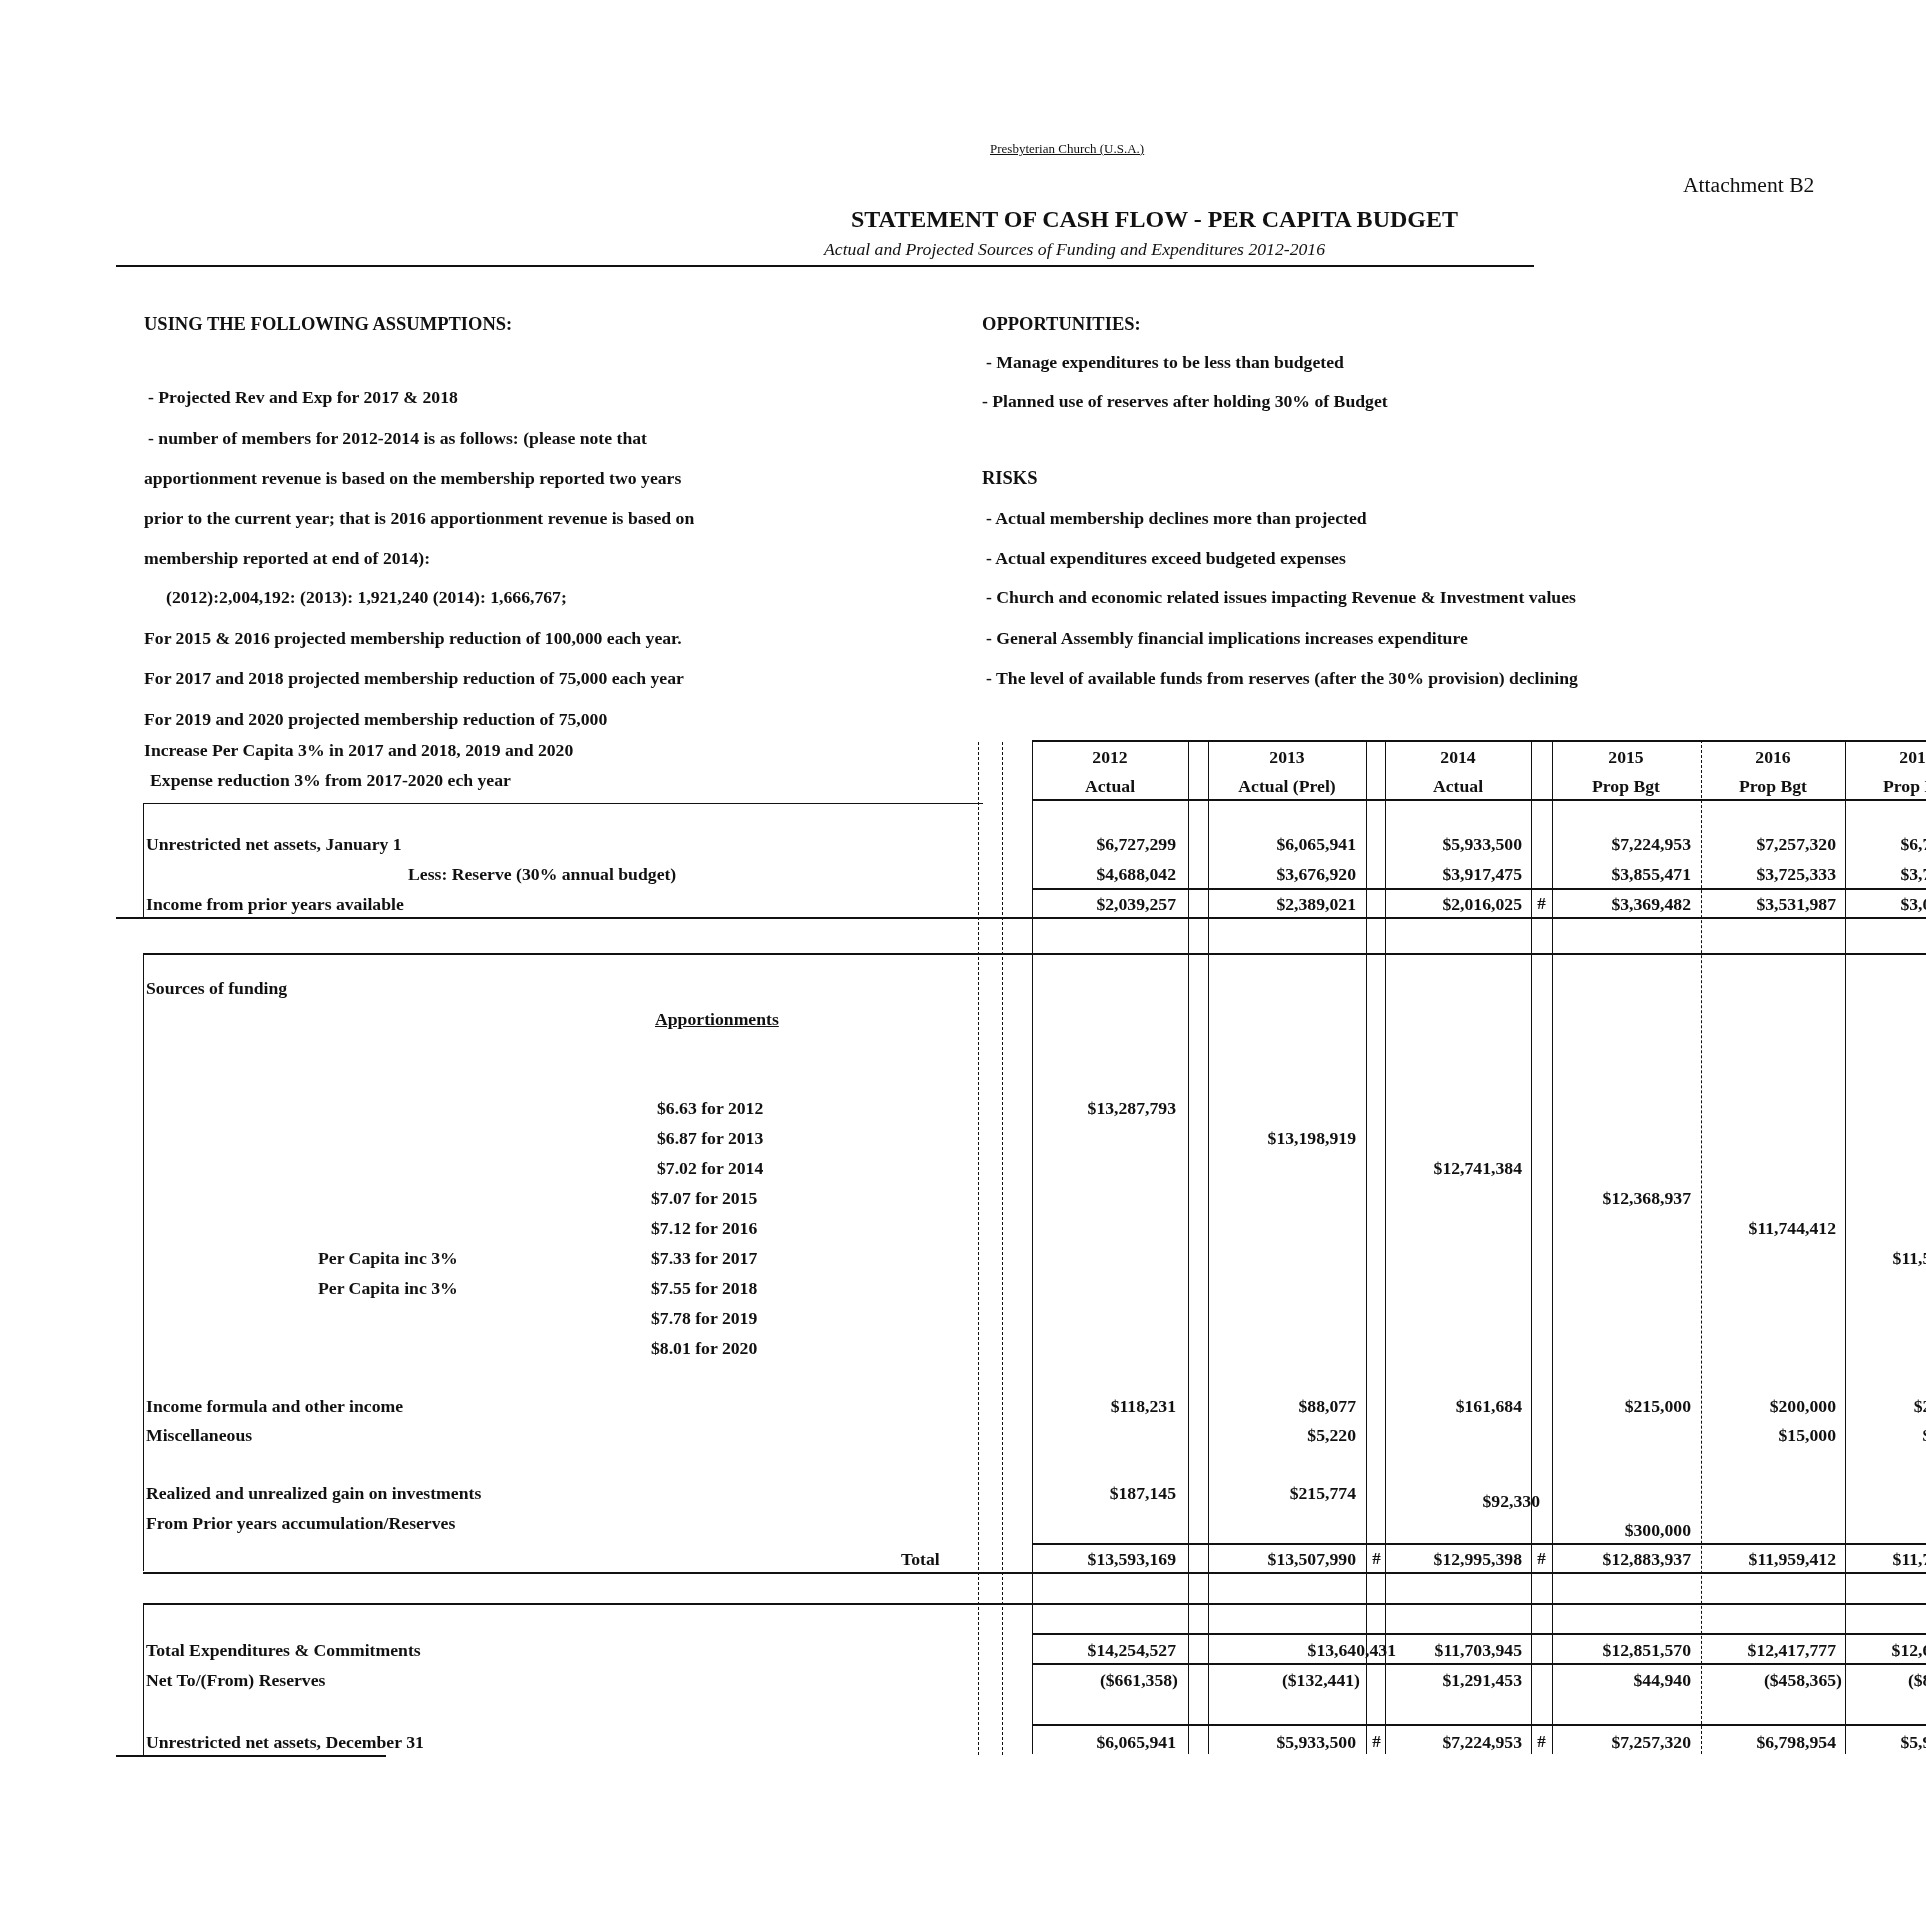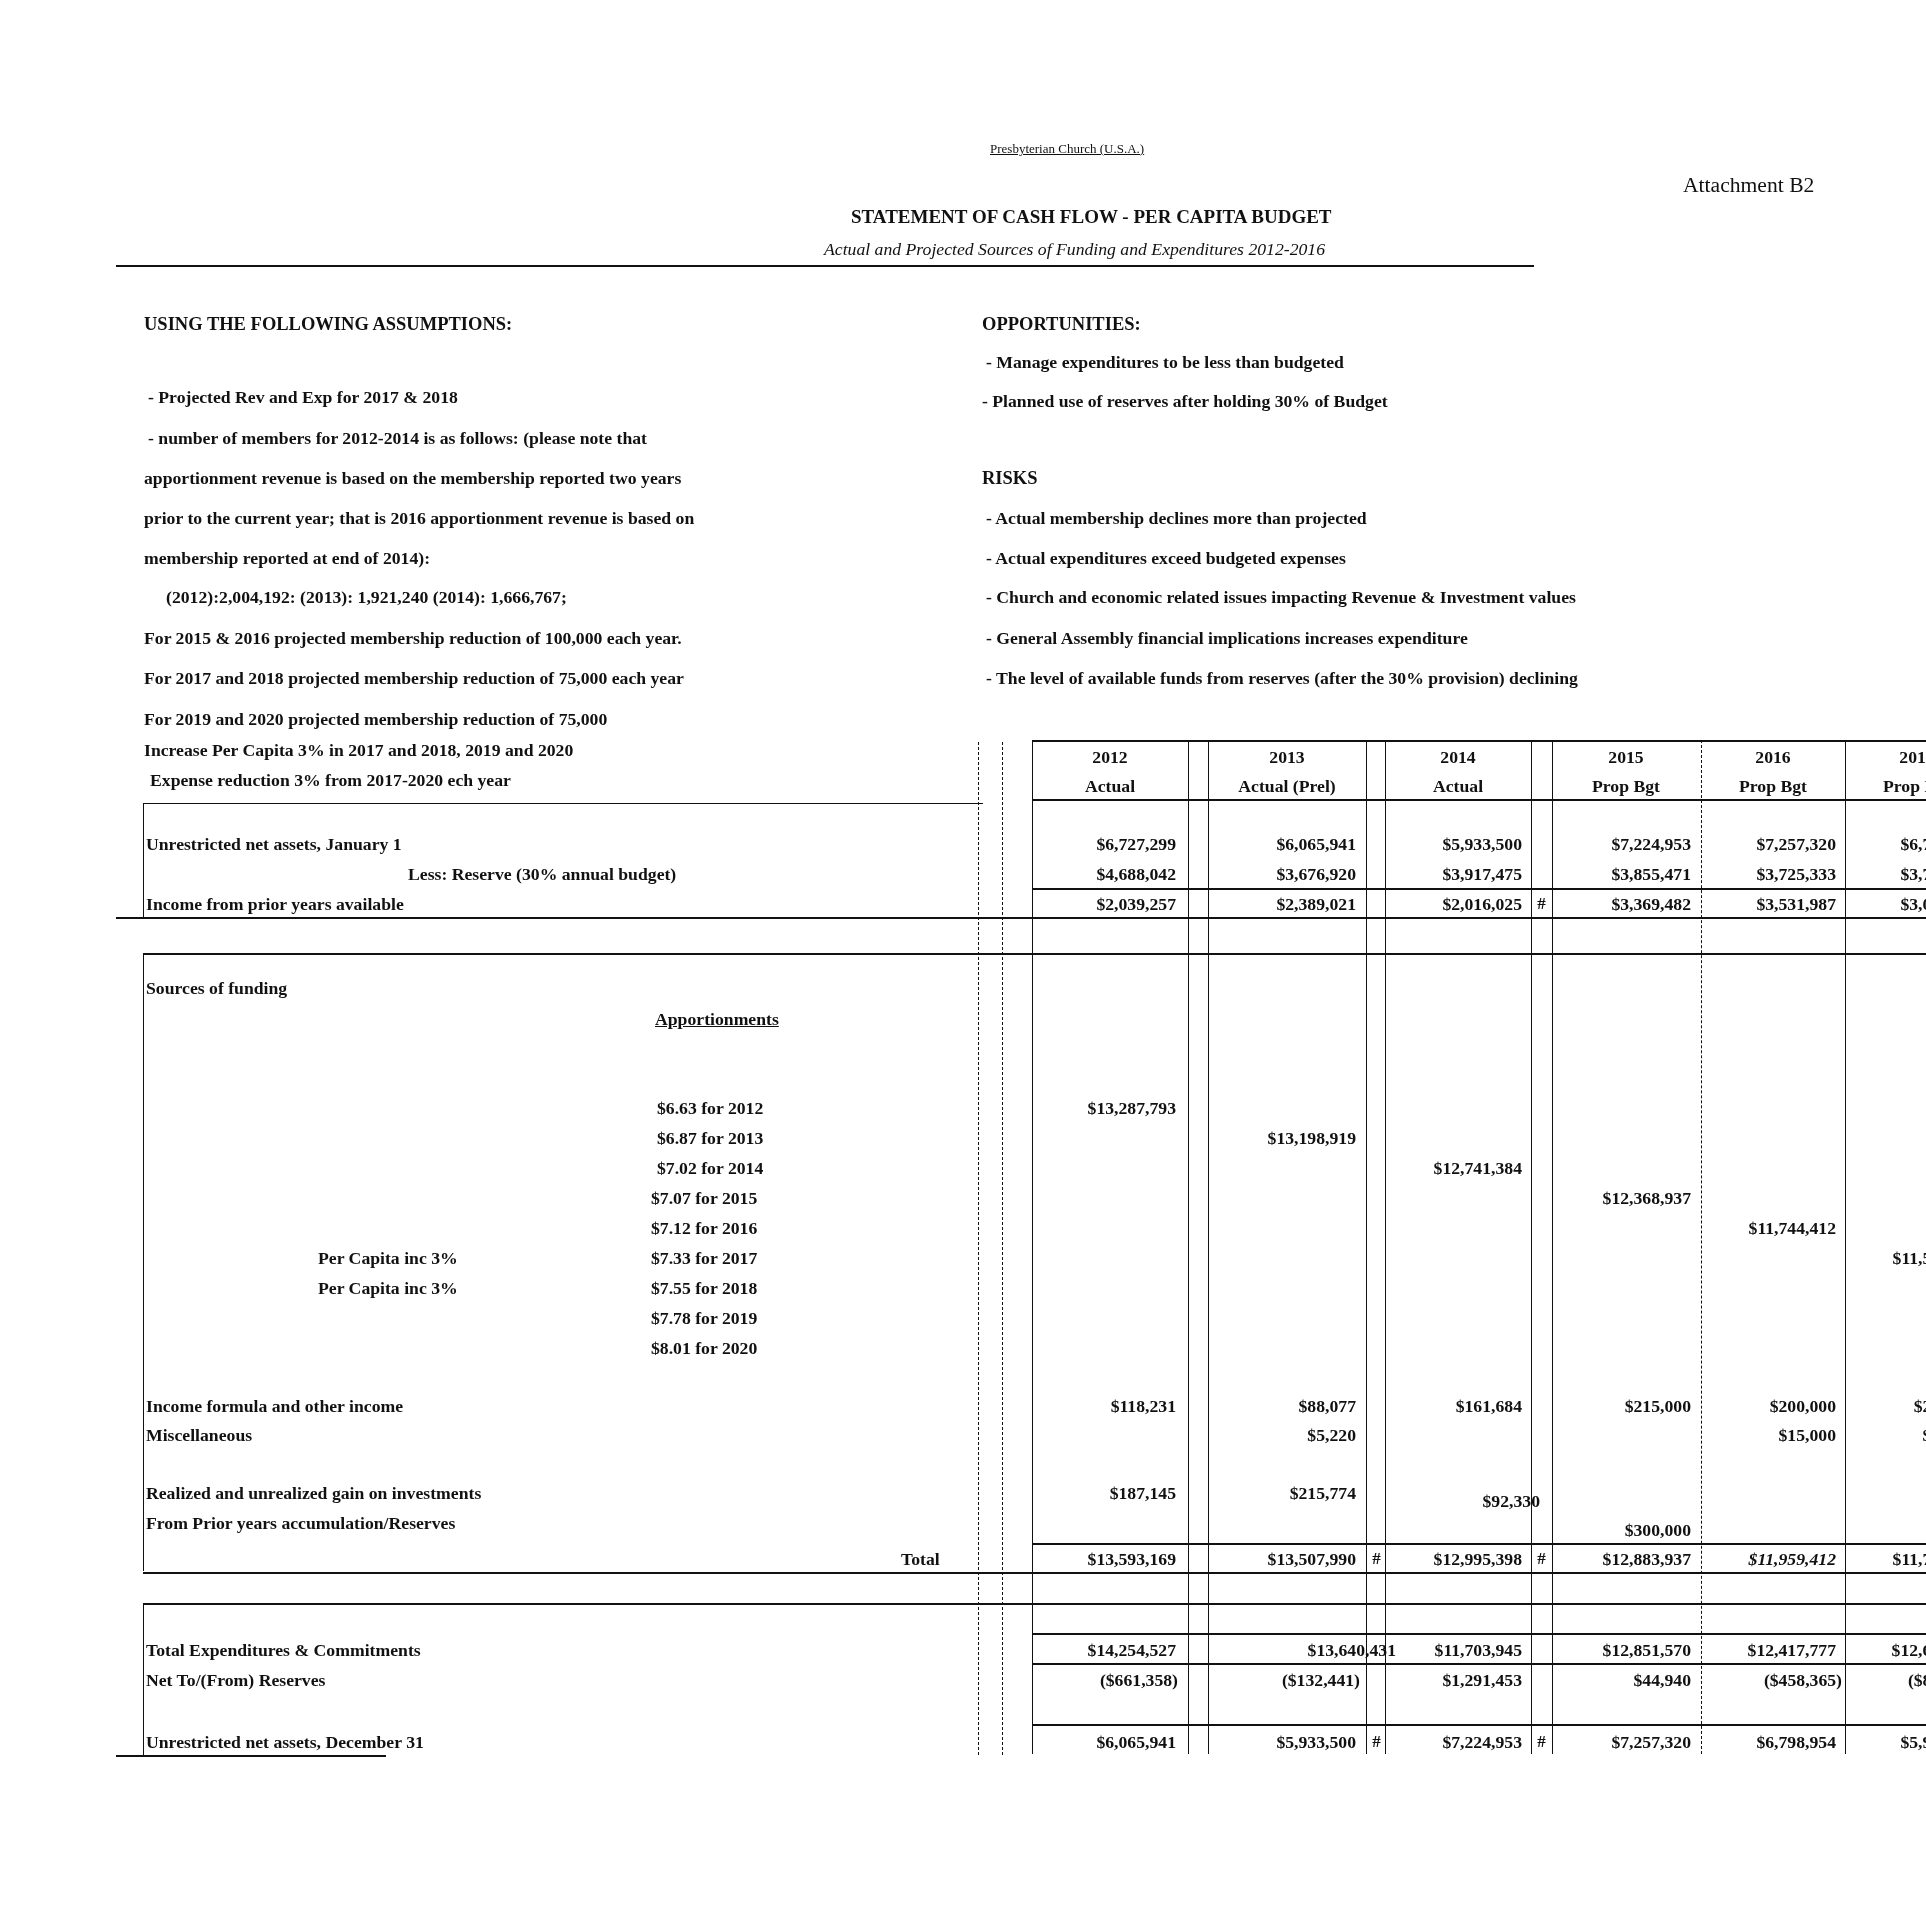--- a/index.html
+++ b/index.html
@@ -3,21 +3,21 @@
 <meta charset="utf-8">
 <style>
   html, body { margin: 0; padding: 0; background: #ffffff; }
   body {
     width: 2542px; height: 1965px; position: relative; overflow: hidden;
     font-family: "Liberation Serif", "DejaVu Serif", serif;
     color: #111111;
   }
   .abs { position: absolute; white-space: nowrap; }
   .hdr-small { font-size: 13px; text-decoration: underline; }
-  .hdr-bold { font-size: 19px; font-weight: bold; letter-spacing: 0px; }
+  .hdr-bold { font-size: 24px; font-weight: bold; letter-spacing: 0px; }
   .hdr-ital { font-size: 17.7px; font-style: italic; }
   .attach { font-size: 21.6px; }
   .rule-thick { position: absolute; background: #111; }
   .txt { font-size: 17.7px; font-weight: bold; }
   .sec-head { font-size: 18.5px; font-weight: bold; }
 
   
   .hline { position: absolute; height: 2.3px; background: #111; }
   .vline { position: absolute; width: 1.2px; background: #111; }
   .vdash { position: absolute; width: 0; border-left: 1.2px dashed #111; }
@@ -210,21 +210,21 @@
   </div>
 
   <div class="lbl" style="left:901px; top:1549px;">Total</div>
   <div>
     <div class="cell" style="left:1032px; top:1549px; width:144px;">$13,593,169</div>
     <div class="cell" style="left:1208px; top:1549px; width:148px;">$13,507,990</div>
     <div class="hash" style="left:1367px; top:1549px;">#</div>
     <div class="cell" style="left:1385px; top:1549px; width:137px;">$12,995,398</div>
     <div class="hash" style="left:1532px; top:1549px;">#</div>
     <div class="cell" style="left:1552px; top:1549px; width:139px;">$12,883,937</div>
-    <div class="cell" style="left:1701px; top:1549px; width:135px;font-style:italic;">$11,959,412</div>
+    <div class="cell" style="left:1701px; top:1549px; width:135px;">$11,959,412</div>
     <div class="cell" style="left:1845px; top:1549px; width:135px;">$11,770,982</div>
 
   </div>
 
   <div class="lbl" style="left:146px; top:1640px;">Total Expenditures &amp; Commitments</div>
   <div>
     <div class="cell" style="left:1032px; top:1640px; width:144px;">$14,254,527</div>
     <div class="cell" style="left:1208px; top:1640px; width:148px;margin-left:40px;">$13,640,431</div>
     <div class="cell" style="left:1385px; top:1640px; width:137px;">$11,703,945</div>
     <div class="cell" style="left:1552px; top:1640px; width:139px;">$12,851,570</div>

